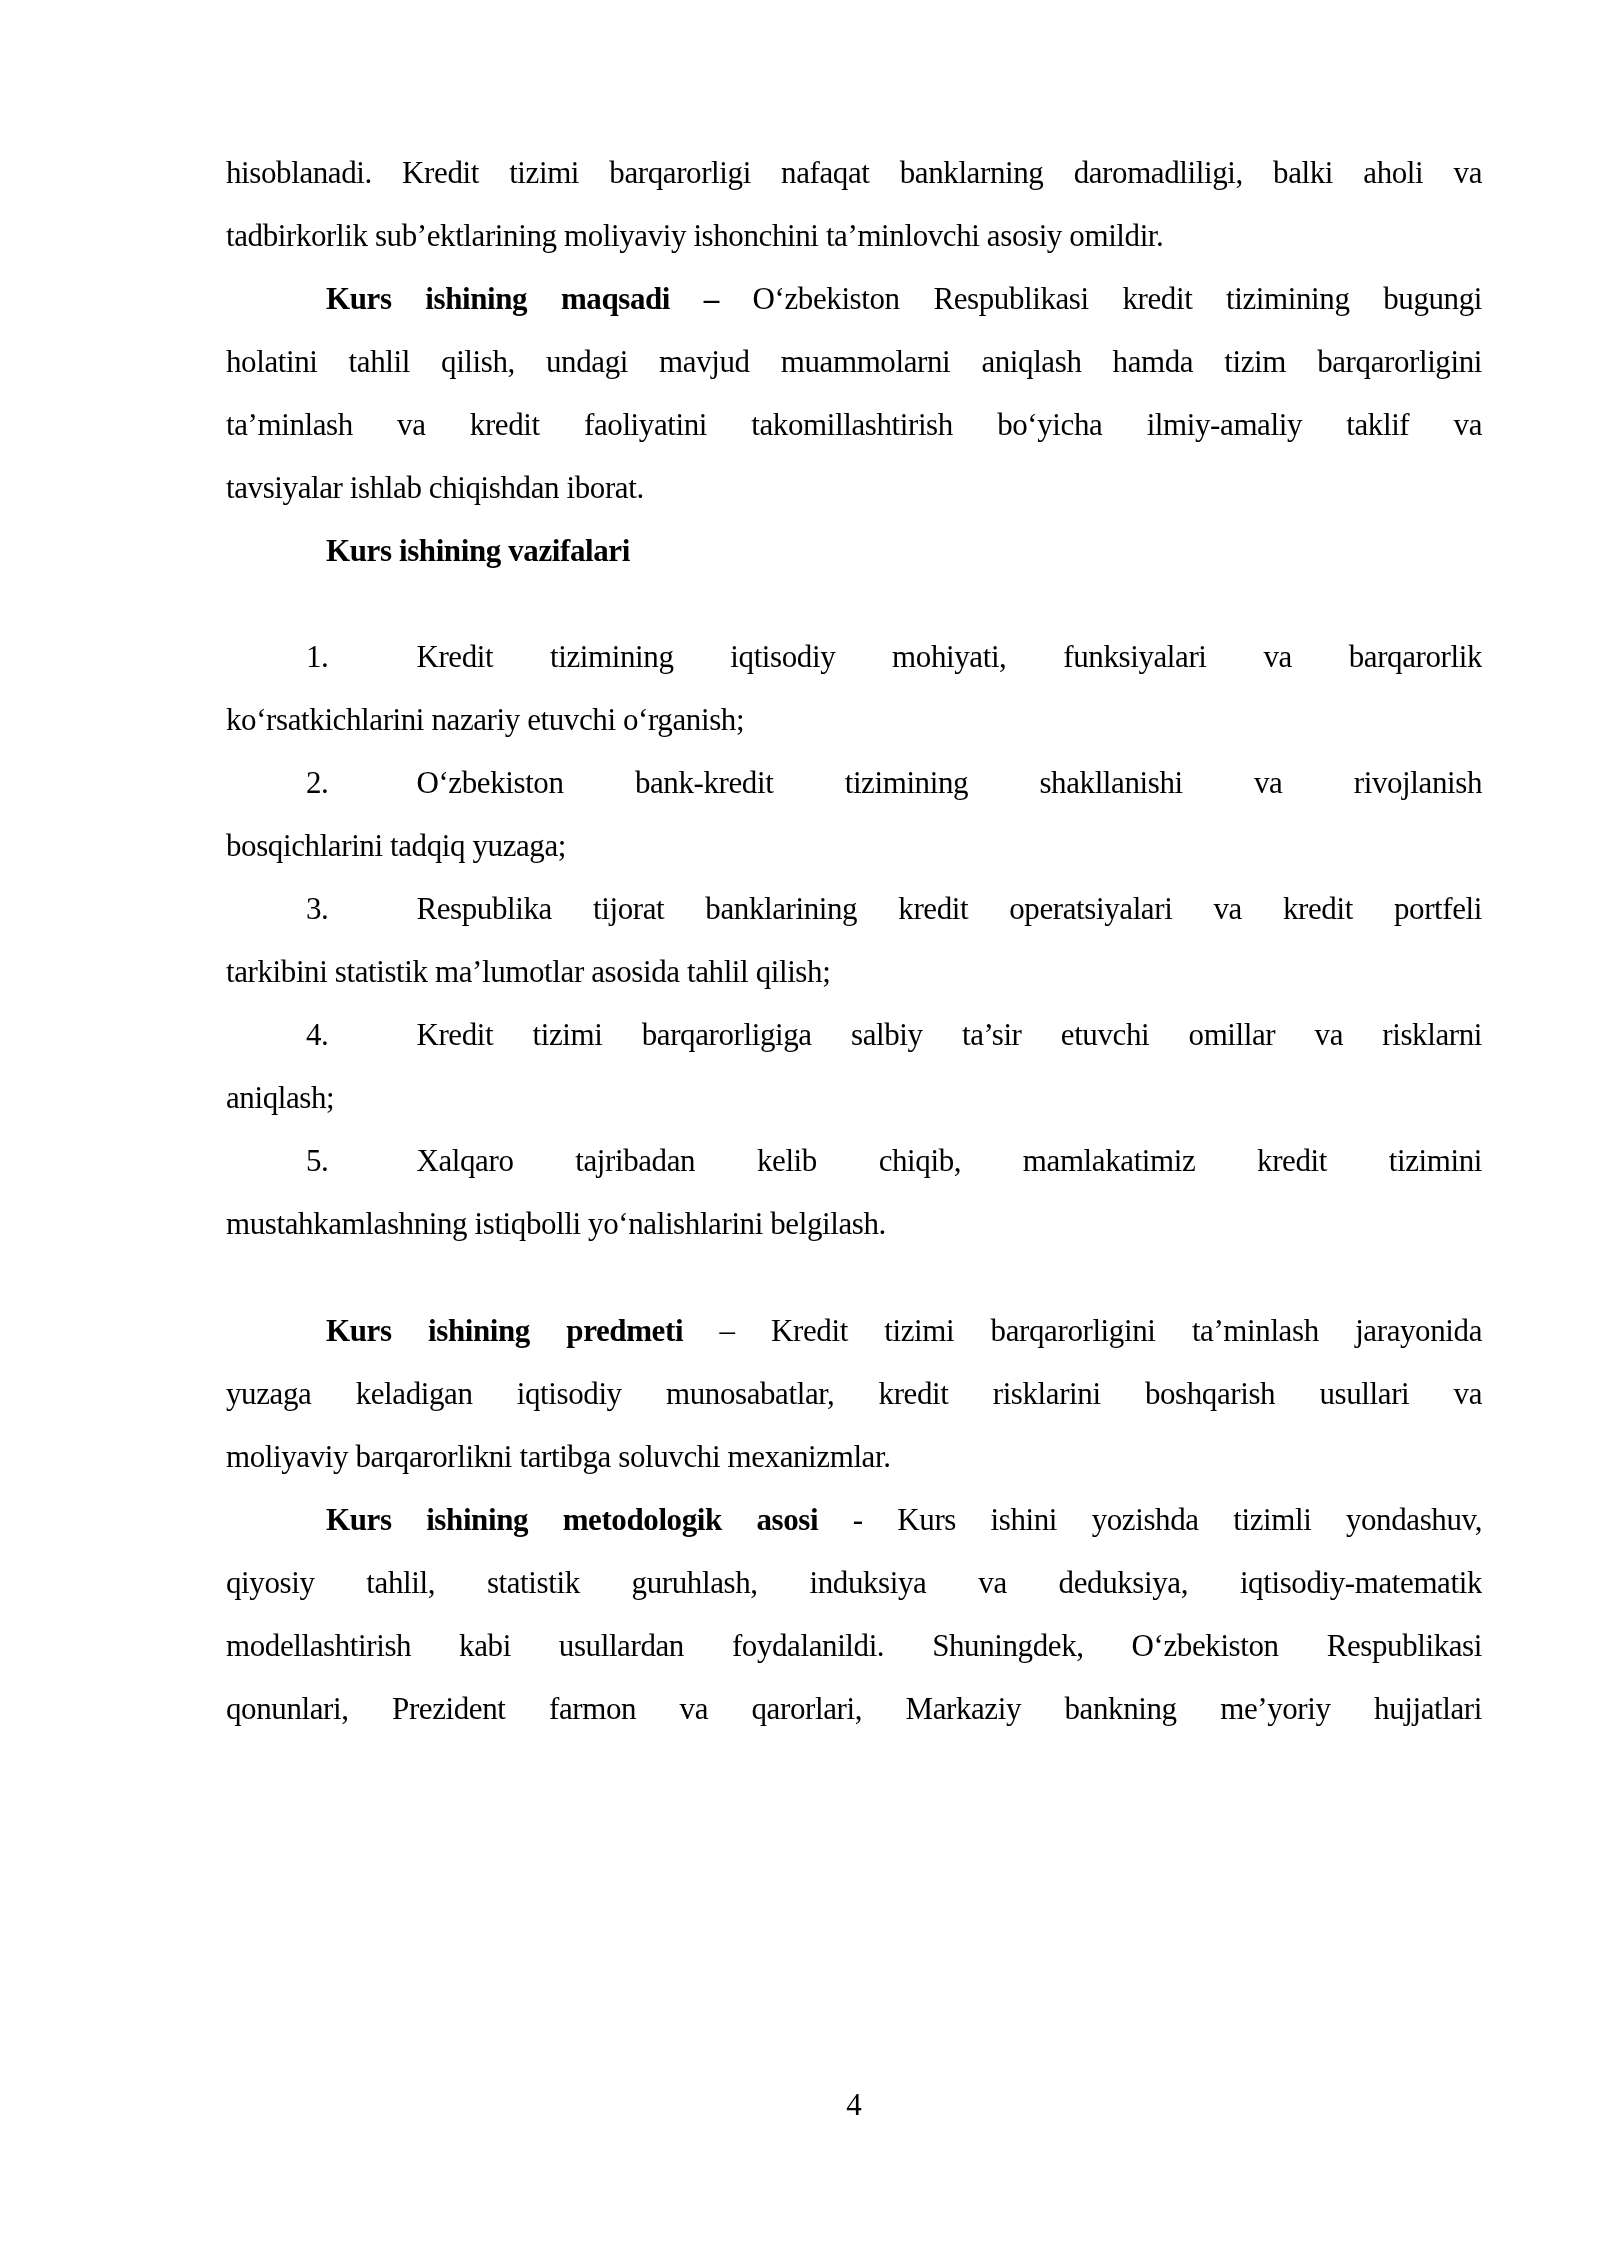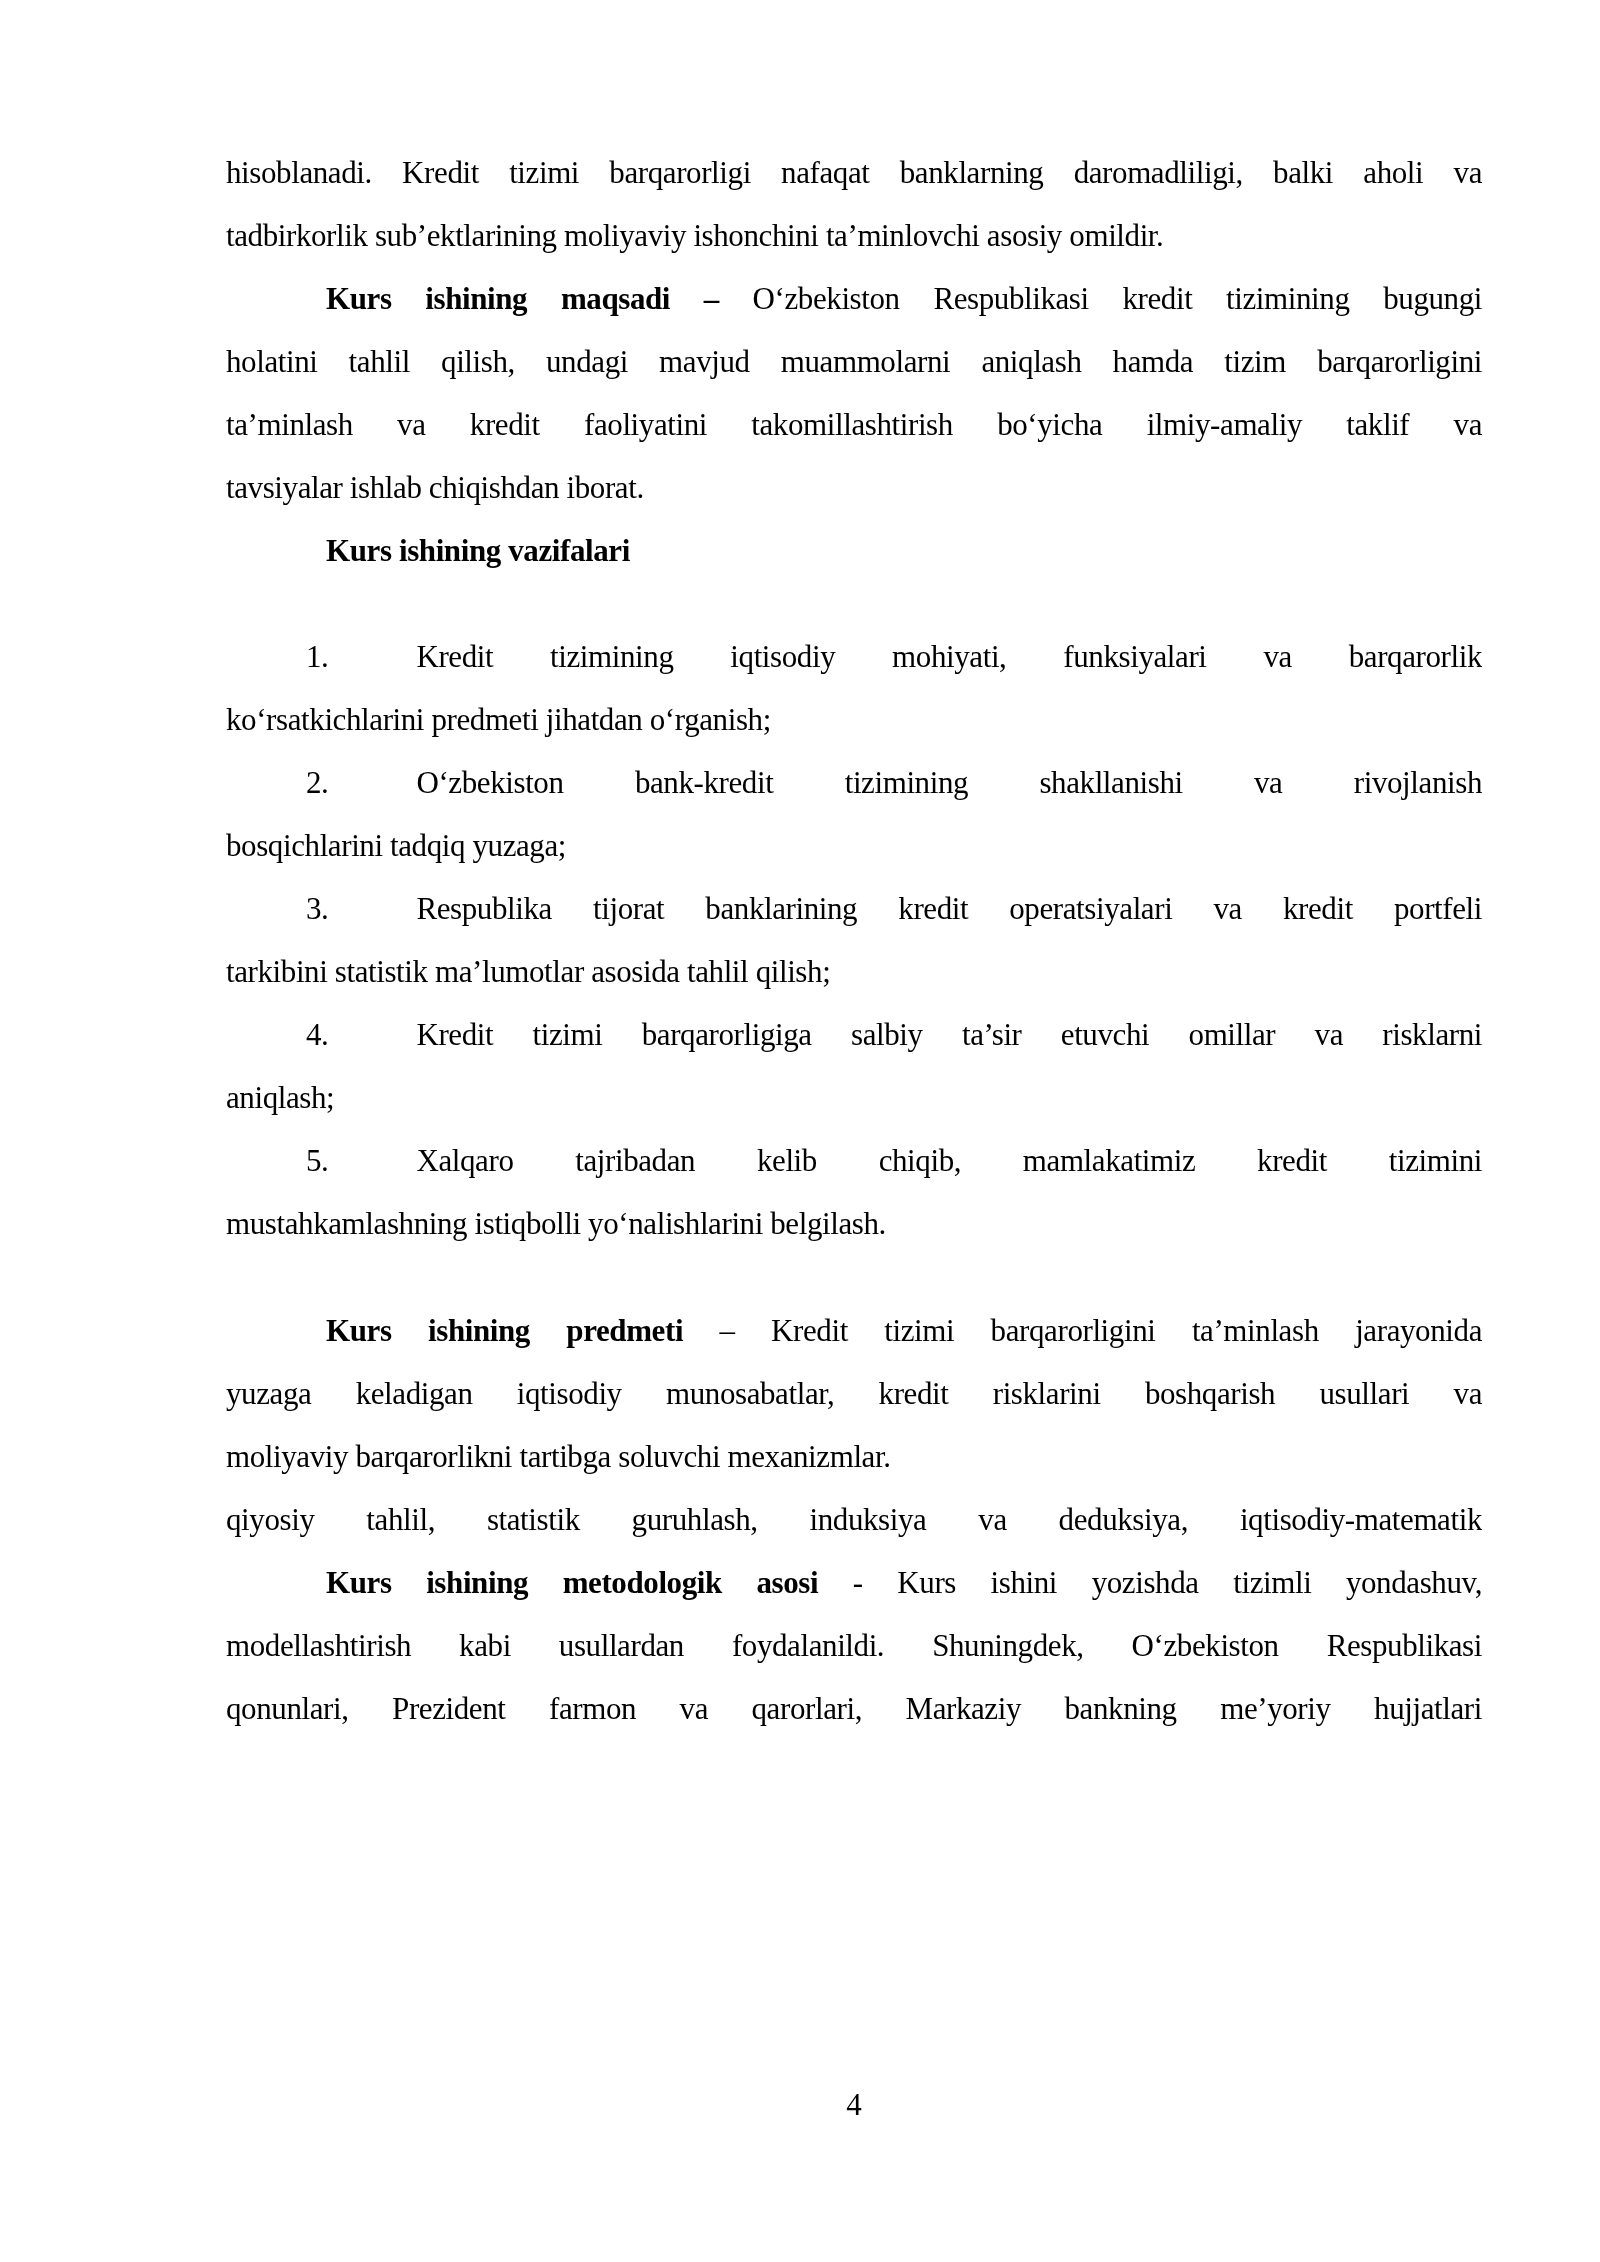--- a/index.html
+++ b/index.html
@@ -61,21 +61,21 @@
       <div class="line">ta’minlash va kredit faoliyatini takomillashtirish bo‘yicha ilmiy-amaliy taklif va</div>
       <div class="line last">tavsiyalar ishlab chiqishdan iborat.</div>
     </div>
 
     <div>
       <div class="line ind last"><b>Kurs ishining vazifalari</b></div>
     </div>
 
     <div class="gap43">
       <div class="line ind"><span>1.</span><span class="tabspace"></span><span>Kredit tizimining iqtisodiy mohiyati, funksiyalari va barqarorlik</span></div>
-      <div class="line last">ko‘rsatkichlarini predmeti jihatdan o‘rganish;</div>
+      <div class="line last">ko‘rsatkichlarini nazariy etuvchi o‘rganish;</div>
     </div>
 
     <div>
       <div class="line ind"><span>2.</span><span class="tabspace"></span><span>O‘zbekiston bank-kredit tizimining shakllanishi va rivojlanish</span></div>
       <div class="line last">bosqichlarini tadqiq yuzaga;</div>
     </div>
 
     <div>
       <div class="line ind"><span>3.</span><span class="tabspace"></span><span>Respublika tijorat banklarining kredit operatsiyalari va kredit portfeli</span></div>
       <div class="line last">tarkibini statistik ma’lumotlar asosida tahlil qilish;</div>
@@ -92,22 +92,22 @@
     </div>
 
     <div class="gap44">
       <div class="line ind"><b>Kurs ishining predmeti</b><span> – Kredit tizimi barqarorligini ta’minlash jarayonida</span></div>
       <div class="line">yuzaga keladigan iqtisodiy munosabatlar, kredit risklarini boshqarish usullari va</div>
       <div class="line last">moliyaviy barqarorlikni tartibga soluvchi mexanizmlar.</div>
     </div>
 
 
     <div>
+      <div class="line ind"><b>Kurs ishining metodologik asosi</b><span> - Kurs ishini yozishda tizimli yondashuv,</span></div>
       <div class="line">qiyosiy tahlil, statistik guruhlash, induksiya va deduksiya, iqtisodiy-matematik</div>
-      <div class="line ind"><b>Kurs ishining metodologik asosi</b><span> - Kurs ishini yozishda tizimli yondashuv,</span></div>
       <div class="line">modellashtirish kabi usullardan foydalanildi. Shuningdek, O‘zbekiston Respublikasi</div>
       <div class="line">qonunlari, Prezident farmon va qarorlari, Markaziy bankning me’yoriy hujjatlari</div>
     </div>
 
   </div>
 
   <div class="page-number">4</div>
 </div>
 
 </body></html>

